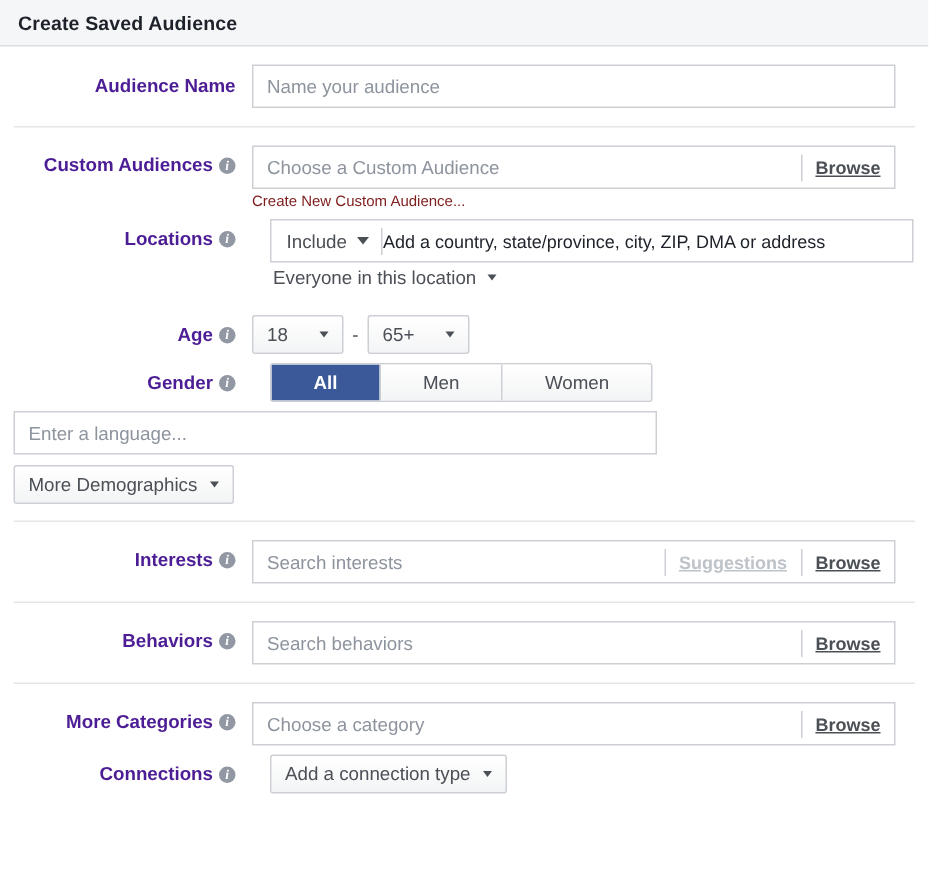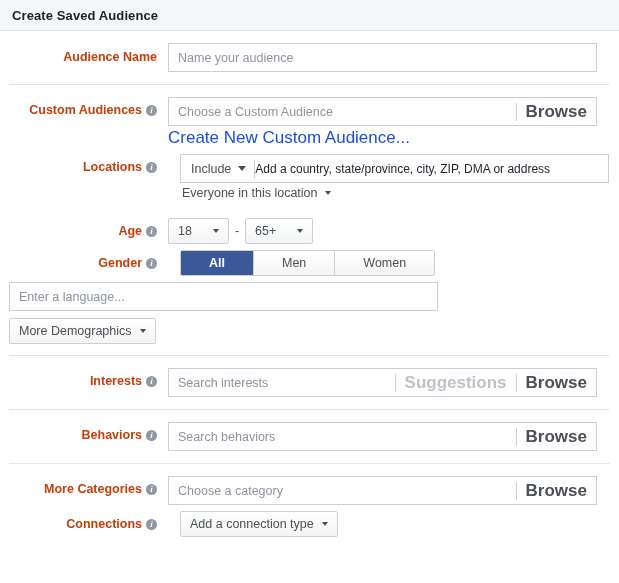--- a/index.html
+++ b/index.html
@@ -46,21 +46,21 @@
   .row-gap-sm { margin-top: 6px; gap: 12px; }
   .row-gap-md { margin-top: 18px; }
   .row-gap-lg { margin-top: 12px; }
 
   .field-label {
     width: 159px;
     min-width: 159px;
     text-align: right;
     font-size: 12.5px;
     font-weight: bold;
-    color: #c2410c;
+    color: #4c1d95;
     padding-top: 6px;
     padding-right: 11px;
     box-sizing: border-box;
     display: flex;
     justify-content: flex-end;
     align-items: center;
     gap: 4px;
     white-space: nowrap;
     line-height: 14px;
   }
@@ -110,25 +110,26 @@
     overflow: hidden;
     text-overflow: ellipsis;
   }
   .input-sep {
     width: 1px;
     height: 18px;
     background: #ccd0d5;
     flex: none;
   }
   .input-action {
-    font-size: 17px;
+    font-size: 12px;
     font-weight: bold;
     color: #4b4f56;
     padding: 0 9px;
     white-space: nowrap;
+    text-decoration: underline;
   }
   .input-action.disabled { color: #bec3c9; font-weight: bold; }
 
   
   .combo-input {
     height: 29px;
     border: 1px solid #ccd0d5;
     background: #ffffff;
     display: flex;
     align-items: center;
@@ -155,22 +156,22 @@
     flex: none;
   }
   .caret.sm {
     border-left-width: 3.5px;
     border-right-width: 3.5px;
     border-top-width: 4.5px;
   }
 
   
   .link {
-    font-size: 17px;
-    color: #1d4ed8;
+    font-size: 10px;
+    color: #7f1d1d;
     display: inline-block;
     padding-top: 2px;
   }
 
   
   .text-dropdown {
     display: inline-flex;
     align-items: center;
     gap: 7px;
     font-size: 12.5px;

